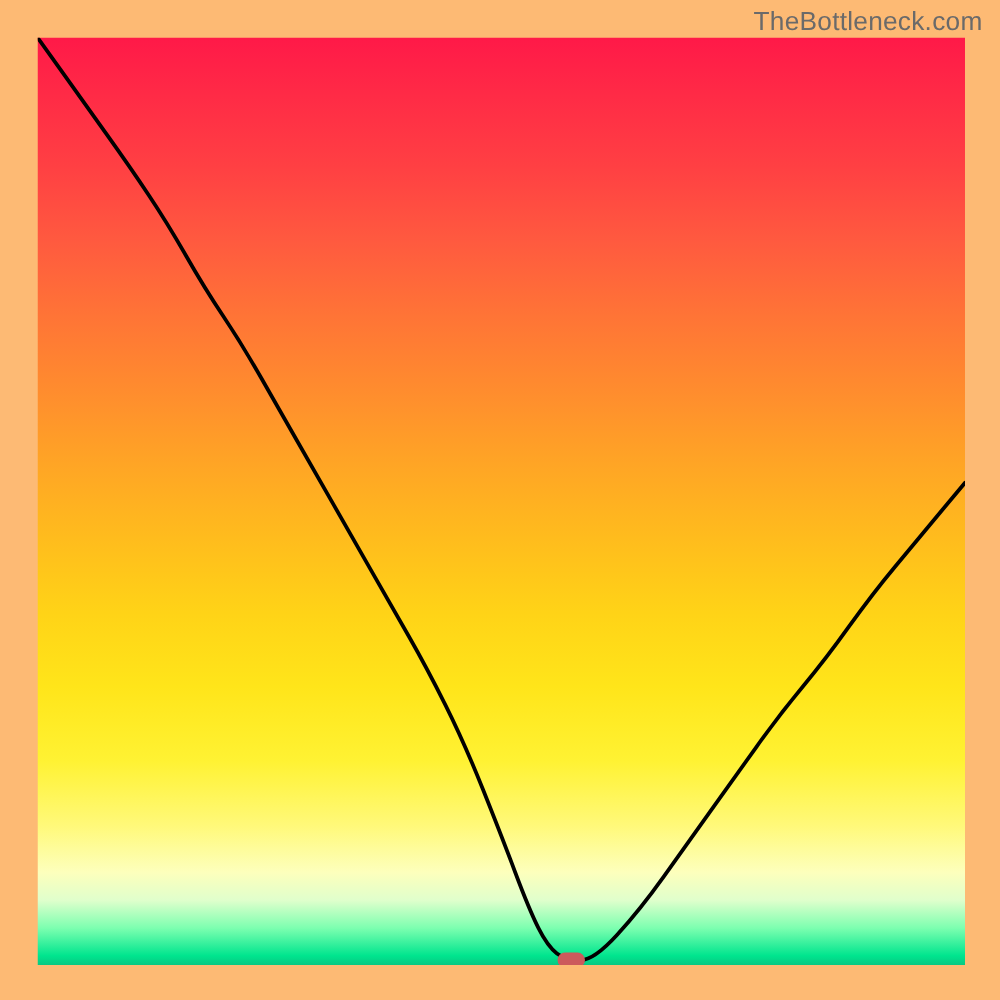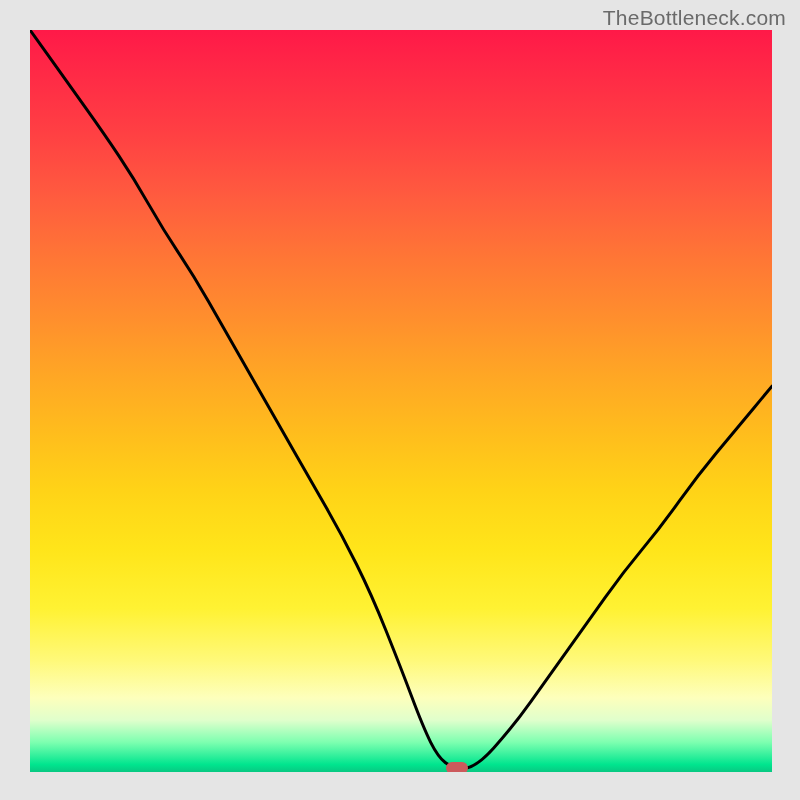--- a/index.html
+++ b/index.html
@@ -8,21 +8,21 @@
     width: 800px;
     height: 800px;
     background: #000;
     overflow: hidden;
     font-family: Arial, Helvetica, sans-serif;
   }
   .frame {
     position: relative;
     width: 800px;
     height: 800px;
-    background: #e5e5e5;
+    background: #fdba74;
   }
   .watermark {
     position: absolute;
     top: 6px;
     right: 14px;
     color: #6a6a6a;
     font-size: 21px;
     font-weight: 500;
     letter-spacing: 0.2px;
     z-index: 10;

